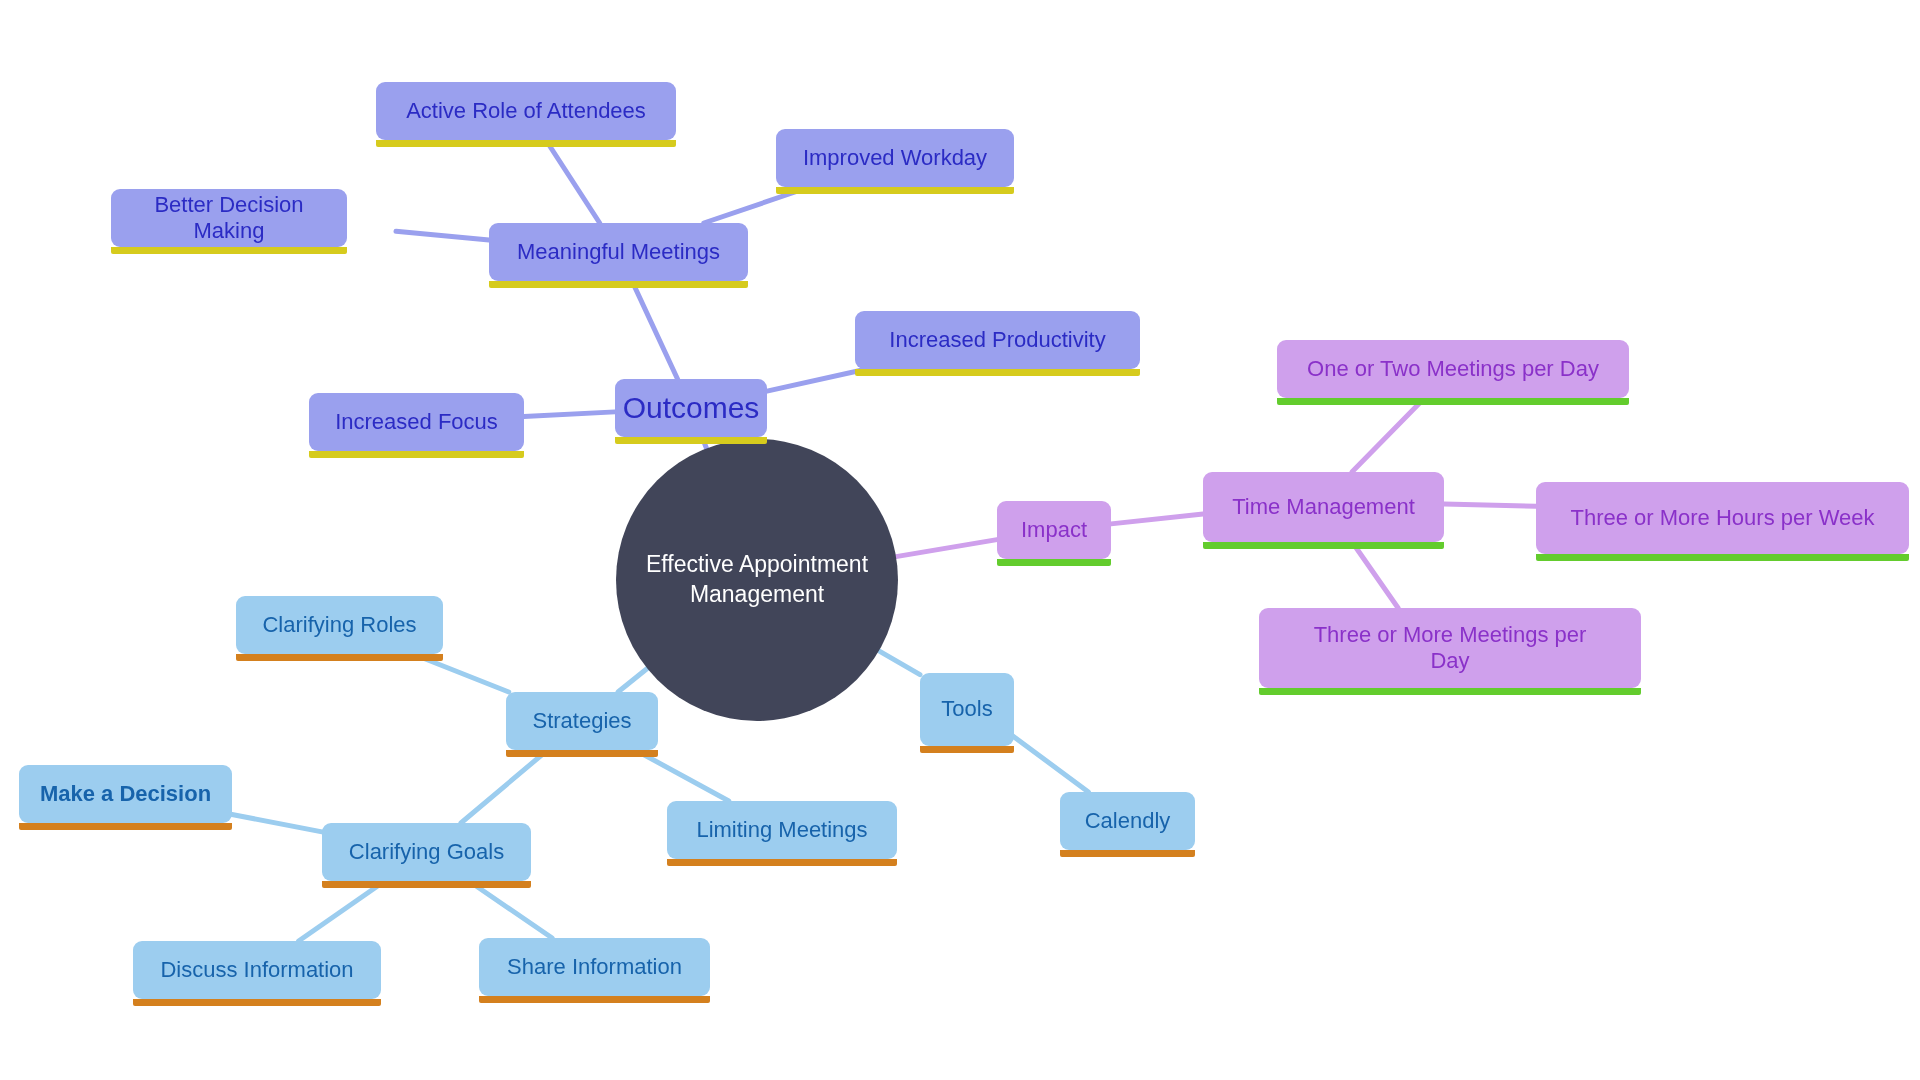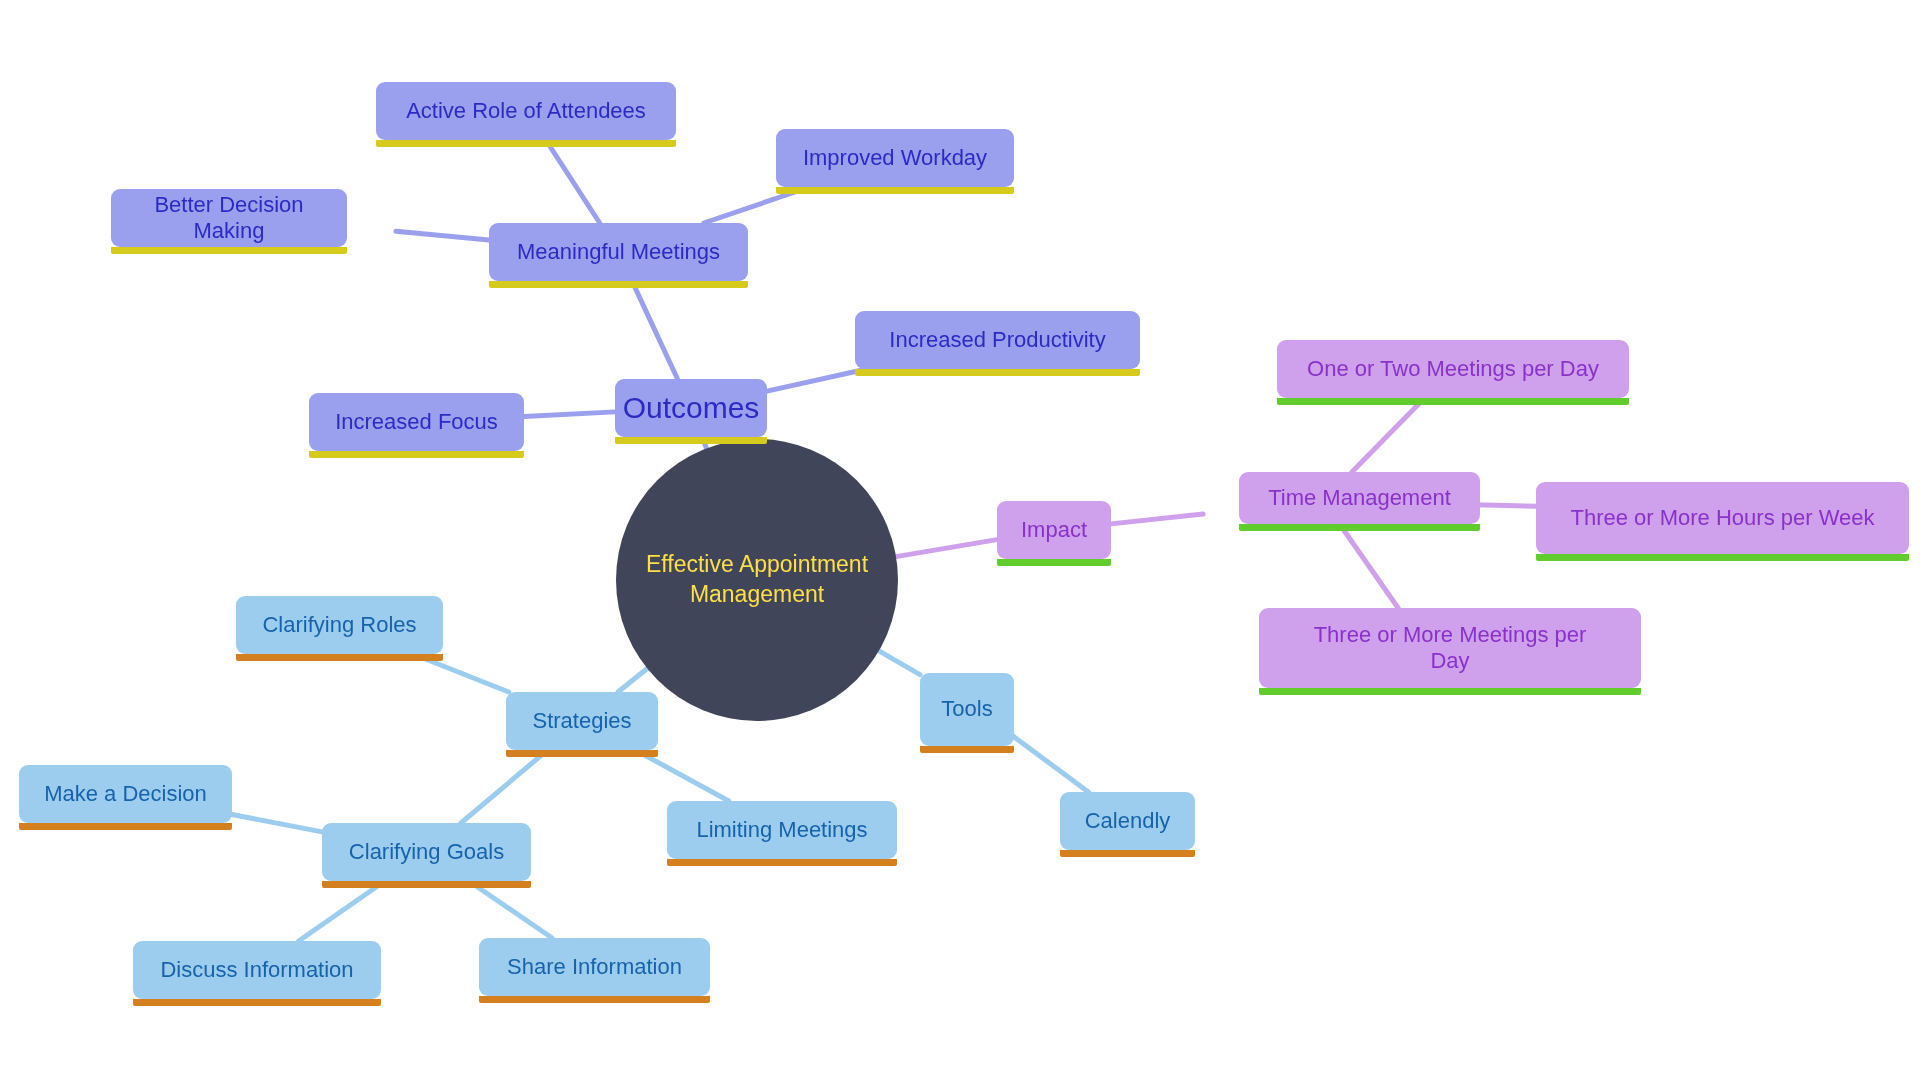--- a/index.html
+++ b/index.html
@@ -86,37 +86,37 @@
       <line x1="508.7447916666667" y1="692" x2="412.7552083333333" y2="654" stroke="#9ccdef" stroke-width="5" stroke-linecap="round"></line>
       <line x1="547.5763358778626" y1="750" x2="460.9236641221374" y2="823" stroke="#9ccdef" stroke-width="5" stroke-linecap="round"></line>
       <line x1="635.2110091743119" y1="750" x2="728.7889908256881" y2="801" stroke="#9ccdef" stroke-width="5" stroke-linecap="round"></line>
       <line x1="322" y1="831.8637873754153" x2="232" y2="814.5215946843854" stroke="#9ccdef" stroke-width="5" stroke-linecap="round"></line>
       <line x1="384.84322033898303" y1="881" x2="298.65677966101697" y2="941" stroke="#9ccdef" stroke-width="5" stroke-linecap="round"></line>
       <line x1="468.8652173913043" y1="881" x2="552.1347826086957" y2="938" stroke="#9ccdef" stroke-width="5" stroke-linecap="round"></line>
       <line x1="878.9189733553287" y1="650.8291178540481" x2="920" y2="674.6952380952381" stroke="#9ccdef" stroke-width="5" stroke-linecap="round"></line>
       <line x1="1006.1134453781513" y1="731" x2="1088.3865546218487" y2="792" stroke="#9ccdef" stroke-width="5" stroke-linecap="round"></line>
     </svg>
   <div id="node-layer">
-      <div class="hub" style="left: 616px; top: 439px; width: 282px; height: 282px; background: rgb(65, 69, 89); color: #fde047; font-size: 23px;"><span>Effective Appointment Management</span></div>
+      <div class="hub" style="left: 616px; top: 439px; width: 282px; height: 282px; background: rgb(65, 69, 89); color: #ffffff; font-size: 23px;"><span>Effective Appointment Management</span></div>
       <div class="node" style="left: 376px; top: 82px; width: 300px; height: 58px; background: rgb(154, 160, 238); color: rgb(43, 43, 196); font-size: 22px;"><span>Active Role of Attendees</span><span class="node-underline" style="background: rgb(214, 203, 29);"></span></div>
       <div class="node" style="left: 776px; top: 129px; width: 238px; height: 58px; background: rgb(154, 160, 238); color: rgb(43, 43, 196); font-size: 22px;"><span>Improved Workday</span><span class="node-underline" style="background: rgb(214, 203, 29);"></span></div>
       <div class="node" style="left: 111px; top: 189px; width: 236px; height: 58px; background: rgb(154, 160, 238); color: rgb(43, 43, 196); font-size: 22px;"><span>Better Decision Making</span><span class="node-underline" style="background: rgb(214, 203, 29);"></span></div>
       <div class="node" style="left: 489px; top: 223px; width: 259px; height: 58px; background: rgb(154, 160, 238); color: rgb(43, 43, 196); font-size: 22px;"><span>Meaningful Meetings</span><span class="node-underline" style="background: rgb(214, 203, 29);"></span></div>
       <div class="node" style="left: 855px; top: 311px; width: 285px; height: 58px; background: rgb(154, 160, 238); color: rgb(43, 43, 196); font-size: 22px;"><span>Increased Productivity</span><span class="node-underline" style="background: rgb(214, 203, 29);"></span></div>
       <div class="node" style="left: 615px; top: 379px; width: 152px; height: 58px; background: rgb(154, 160, 238); color: rgb(43, 43, 196); font-size: 30px;"><span>Outcomes</span><span class="node-underline" style="background: rgb(214, 203, 29);"></span></div>
       <div class="node" style="left: 309px; top: 393px; width: 215px; height: 58px; background: rgb(154, 160, 238); color: rgb(43, 43, 196); font-size: 22px;"><span>Increased Focus</span><span class="node-underline" style="background: rgb(214, 203, 29);"></span></div>
       <div class="node" style="left: 1277px; top: 340px; width: 352px; height: 58px; background: rgb(207, 160, 236); color: rgb(138, 49, 201); font-size: 22px;"><span>One or Two Meetings per Day</span><span class="node-underline" style="background: rgb(99, 204, 45);"></span></div>
-      <div class="node" style="left: 1203px; top: 472px; width: 241px; height: 52px; background: rgb(207, 160, 236); color: rgb(138, 49, 201); font-size: 22px; margin-left: 36px;"><span>Time Management</span><span class="node-underline" style="background: rgb(99, 204, 45);"></span></div>
+      <div class="node" style="left: 1203px; top: 472px; width: 241px; height: 70px; background: rgb(207, 160, 236); color: rgb(138, 49, 201); font-size: 22px;"><span>Time Management</span><span class="node-underline" style="background: rgb(99, 204, 45);"></span></div>
       <div class="node" style="left: 997px; top: 501px; width: 114px; height: 58px; background: rgb(207, 160, 236); color: rgb(138, 49, 201); font-size: 22px;"><span>Impact</span><span class="node-underline" style="background: rgb(99, 204, 45);"></span></div>
       <div class="node" style="left: 1536px; top: 482px; width: 373px; height: 72px; background: rgb(207, 160, 236); color: rgb(138, 49, 201); font-size: 22px;"><span>Three or More Hours per Week</span><span class="node-underline" style="background: rgb(99, 204, 45);"></span></div>
       <div class="node" style="left: 1259px; top: 608px; width: 382px; height: 80px; background: rgb(207, 160, 236); color: rgb(138, 49, 201); font-size: 22px;"><span>Three or More Meetings per
 Day</span><span class="node-underline" style="background: rgb(99, 204, 45);"></span></div>
       <div class="node" style="left: 236px; top: 596px; width: 207px; height: 58px; background: rgb(156, 205, 239); color: rgb(23, 99, 171); font-size: 22px;"><span>Clarifying Roles</span><span class="node-underline" style="background: rgb(212, 128, 30);"></span></div>
       <div class="node" style="left: 506px; top: 692px; width: 152px; height: 58px; background: rgb(156, 205, 239); color: rgb(23, 99, 171); font-size: 22px;"><span>Strategies</span><span class="node-underline" style="background: rgb(212, 128, 30);"></span></div>
       <div class="node" style="left: 920px; top: 673px; width: 94px; height: 73px; background: rgb(156, 205, 239); color: rgb(23, 99, 171); font-size: 22px;"><span>Tools</span><span class="node-underline" style="background: rgb(212, 128, 30);"></span></div>
-      <div class="node" style="left: 19px; top: 765px; width: 213px; height: 58px; background: rgb(156, 205, 239); color: rgb(23, 99, 171); font-size: 22px;"><span>Make a Decision</span><span class="node-underline" style="background: rgb(212, 128, 30);"></span></div>
+      <div class="node" style="left: 19px; top: 765px; width: 213px; height: 58px; background: rgb(156, 205, 239); color: rgb(23, 99, 171); font-size: 22px; font-weight: bold;"><span>Make a Decision</span><span class="node-underline" style="background: rgb(212, 128, 30);"></span></div>
       <div class="node" style="left: 322px; top: 823px; width: 209px; height: 58px; background: rgb(156, 205, 239); color: rgb(23, 99, 171); font-size: 22px;"><span>Clarifying Goals</span><span class="node-underline" style="background: rgb(212, 128, 30);"></span></div>
       <div class="node" style="left: 667px; top: 801px; width: 230px; height: 58px; background: rgb(156, 205, 239); color: rgb(23, 99, 171); font-size: 22px;"><span>Limiting Meetings</span><span class="node-underline" style="background: rgb(212, 128, 30);"></span></div>
       <div class="node" style="left: 1060px; top: 792px; width: 135px; height: 58px; background: rgb(156, 205, 239); color: rgb(23, 99, 171); font-size: 22px;"><span>Calendly</span><span class="node-underline" style="background: rgb(212, 128, 30);"></span></div>
       <div class="node" style="left: 133px; top: 941px; width: 248px; height: 58px; background: rgb(156, 205, 239); color: rgb(23, 99, 171); font-size: 22px;"><span>Discuss Information</span><span class="node-underline" style="background: rgb(212, 128, 30);"></span></div>
       <div class="node" style="left: 479px; top: 938px; width: 231px; height: 58px; background: rgb(156, 205, 239); color: rgb(23, 99, 171); font-size: 22px;"><span>Share Information</span><span class="node-underline" style="background: rgb(212, 128, 30);"></span></div>
     </div>
 </div>
 
 </body></html>

